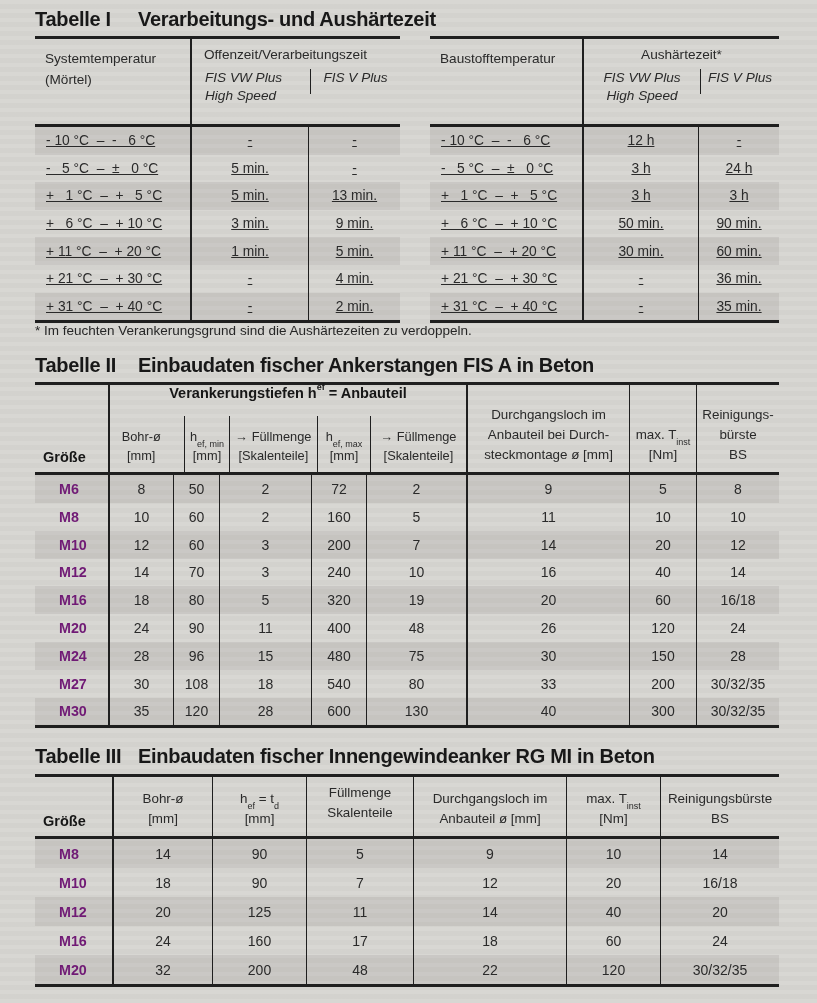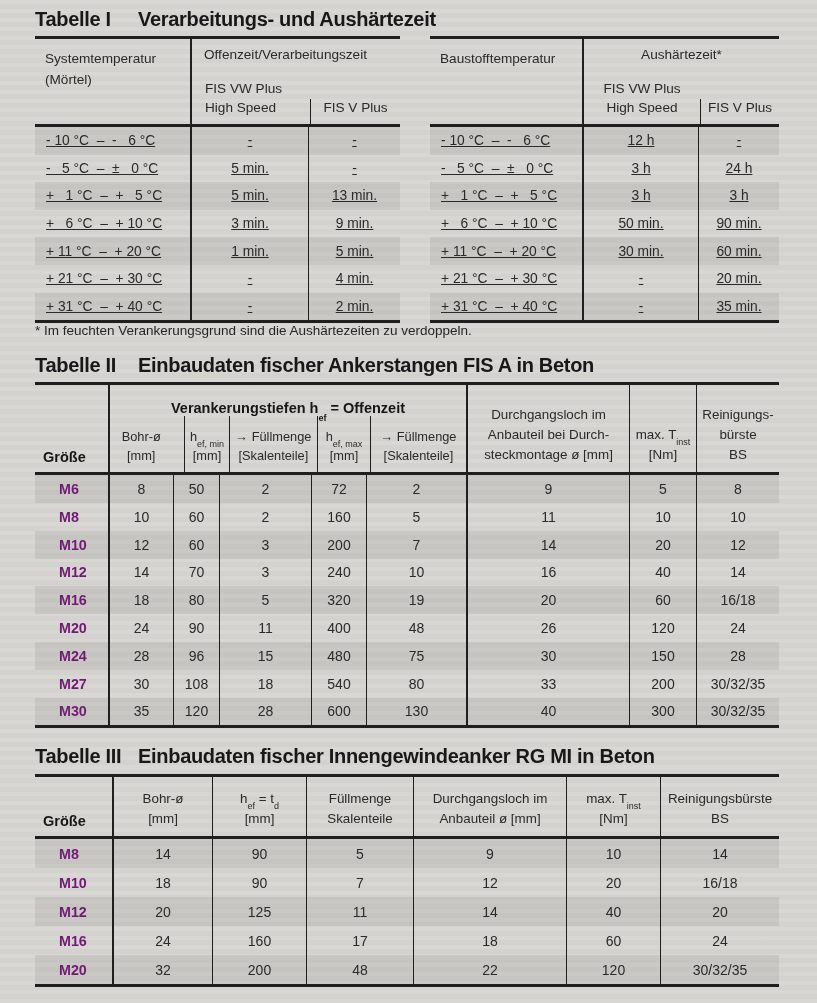--- a/index.html
+++ b/index.html
@@ -28,21 +28,21 @@
   .t1.left  { width:365px; }
   .t1.right { width:349px; }
   .t1head { display:flex; height:88px; border-bottom:3px solid #1f1f1f; box-sizing:border-box; }
   .t1c1 { box-sizing:border-box; padding:9px 0 0 10px; font-size:13.6px; line-height:1.55; }
   .t1.left  .t1c1 { width:155px; }
   .t1.right .t1c1 { width:152px; }
   .t1grp { flex:1; border-left:2px solid #1f1f1f; display:flex; flex-direction:column; box-sizing:border-box; }
   .t1grp-title { height:30px; display:flex; align-items:center; font-size:13.6px; box-sizing:border-box; }
   .t1.left  .t1grp-title { padding-left:12px; }
   .t1.right .t1grp-title { justify-content:center; }
-  .t1subs { flex:1; display:flex; align-items:flex-end; }
+  .t1subs { flex:1; display:flex; align-items:flex-start;font-style:italic; }
   .t1sub { box-sizing:border-box; display:flex; flex-direction:column; justify-content:flex-end; padding-bottom:7px; font-size:13.6px; line-height:1.35; }
   .t1.left  .t1sub1 { width:118px; padding-left:13px; }
   .t1.right .t1sub1 { width:116px; align-items:center; text-align:center; }
   .t1sub2 { flex:1; border-left:1.5px solid #1f1f1f; align-items:center; text-align:center; }
   .t1body .tr { display:flex; height:27.6px;text-decoration:underline; }
   .t1body .td { box-sizing:border-box; height:100%; display:flex; align-items:center; justify-content:center; font-size:13.8px; }
   .t1body .td-temp { justify-content:flex-start; padding-left:11px; white-space:pre; }
   .t1.left  .td-temp { width:155px; }
   .t1.right .td-temp { width:152px; }
   .t1.left  .td-v1 { width:118px; border-left:2px solid #1f1f1f; }
@@ -51,21 +51,21 @@
   .tr.odd { background:rgba(62,60,52,0.09); }
 
   .footnote { font-size:13.5px; color:#262626; }
 
   
   .t2 { width:744px; margin-top:5px; box-sizing:border-box; }
   .t2head { display:flex; height:90px; border-bottom:3px solid #1f1f1f; box-sizing:border-box; }
   .hgroesse { box-sizing:border-box; display:flex; align-items:flex-end; padding:0 0 7px 8px; font-weight:bold; font-size:14.5px; color:#161616; }
   .t2 .hgroesse { width:73px; }
   .t2-vgroup { width:358px; border-left:2px solid #1f1f1f; display:flex; flex-direction:column; box-sizing:border-box; }
-  .t2-vtitle { height:31px; display:flex; align-items:flex-end; justify-content:center; font-weight:bold; font-size:14.5px; color:#161616; white-space:pre; }
+  .t2-vtitle { height:31px; display:flex; align-items:flex-start; justify-content:center; font-weight:bold; font-size:14.5px; color:#161616; white-space:pre; }
   .t2-vsubs { flex:1; display:flex; }
   .vsub { box-sizing:border-box; display:flex; flex-direction:column; justify-content:flex-end; align-items:center; text-align:center; padding-bottom:7px; font-size:12.8px; line-height:1.45; white-space:pre; }
   .vsub + .vsub { border-left:1.5px solid #1f1f1f; }
   .w-bohr {width:65px;} .w-hmin {width:46px;margin-left:12px;} .w-f1 {width:92px;} .w-hmax {width:55px;} .w-f2 {width:100px;}
   .hcell { box-sizing:border-box; display:flex; flex-direction:column; justify-content:flex-end; align-items:center; text-align:center; padding-bottom:7px; font-size:13.4px; line-height:1.5; white-space:pre; }
   .t2-durch { width:163px; border-left:2px solid #1f1f1f; }
   .t2-maxt  { width:67px;  border-left:1.5px solid #1f1f1f; }
   .t2-rein  { flex:1;      border-left:1.5px solid #1f1f1f; }
   .t2 .tr { display:flex; height:27.8px; }
   .t2 .td, .t3 .td { box-sizing:border-box; height:100%; display:flex; align-items:center; justify-content:center; font-size:14px; }
@@ -74,21 +74,21 @@
   .t2 .cw2{width:46px; border-left:1.5px solid #1f1f1f;} .t2 .cw3{width:92px; border-left:1.5px solid #1f1f1f;}
   .t2 .cw4{width:55px; border-left:1.5px solid #1f1f1f;} .t2 .cw5{width:100px; border-left:1.5px solid #1f1f1f;}
   .t2 .cw6{width:163px; border-left:2px solid #1f1f1f;} .t2 .cw7{width:67px; border-left:1.5px solid #1f1f1f;}
   .t2 .cw8{flex:1; border-left:1.5px solid #1f1f1f;}
 
   
   .t3 { width:744px; margin-top:6px; box-sizing:border-box; }
   .t3head { display:flex; height:62px; border-bottom:3px solid #1f1f1f; box-sizing:border-box; }
   .t3 .hgroesse { width:77px; }
   .k1{width:100px; border-left:2px solid #1f1f1f;} .k2{width:94px; border-left:1.5px solid #1f1f1f;}
-  .k3{width:107px; border-left:1.5px solid #1f1f1f;} .k4{width:153px; border-left:1.5px solid #1f1f1f;}
+  .k3{width:107px; border-left:1.5px solid #1f1f1f;justify-content:center;} .k4{width:153px; border-left:1.5px solid #1f1f1f;}
   .k5{width:94px; border-left:1.5px solid #1f1f1f;} .k6{flex:1; border-left:1.5px solid #1f1f1f;}
   .t3 .tr { display:flex; height:29px; }
 
   sub { font-size:9px; line-height:0; position:relative; top:2px; }
   .hline { white-space:pre; }
 </style>
 </head>
 <body>
 
 <div class="content">
@@ -198,21 +198,21 @@
             <div class="td td-v2">90 min.</div>
           </div>
         <div class="tr odd">
             <div class="td td-temp">+ 11 °C  –  + 20 °C</div>
             <div class="td td-v1">30 min.</div>
             <div class="td td-v2">60 min.</div>
           </div>
         <div class="tr">
             <div class="td td-temp">+ 21 °C  –  + 30 °C</div>
             <div class="td td-v1">-</div>
-            <div class="td td-v2">20 min.</div>
+            <div class="td td-v2">36 min.</div>
           </div>
         <div class="tr odd">
             <div class="td td-temp">+ 31 °C  –  + 40 °C</div>
             <div class="td td-v1">-</div>
             <div class="td td-v2">35 min.</div>
           </div>
       </div>
     </div>
   </div>
 
@@ -220,21 +220,21 @@
 
   <h2 class="ttl" style="margin-top:16px;">
       <span class="lbl">Tabelle II</span>
       <span>Einbaudaten fischer Ankerstangen FIS A in Beton</span>
     </h2>
 
   <div class="t2 bt bb">
     <div class="t2head">
       <div class="hgroesse">Größe</div>
       <div class="t2-vgroup">
-        <div class="t2-vtitle"><span>Verankerungstiefen h</span><sub>ef</sub><span> = Offenzeit</span></div>
+        <div class="t2-vtitle"><span>Verankerungstiefen h</span><sub>ef</sub><span> = Anbauteil</span></div>
         <div class="t2-vsubs">
           <div class="vsub w-bohr">
             <div>Bohr-ø</div>
             <div>[mm]</div>
           </div>
           <div class="vsub w-hmin">
             <div class="hline"><span>h</span><sub>ef, min</sub></div>
             <div>[mm]</div>
           </div>
           <div class="vsub w-f1">

